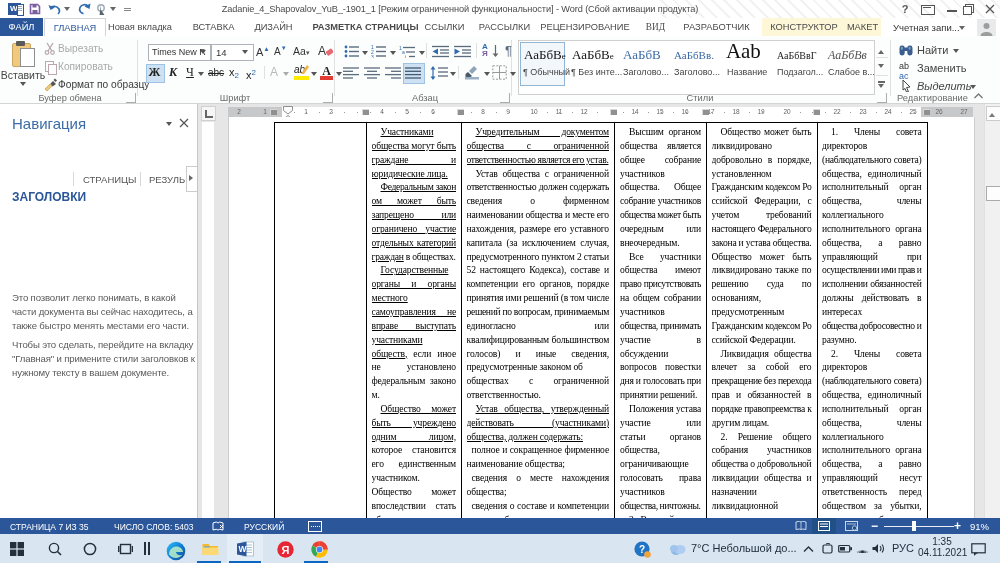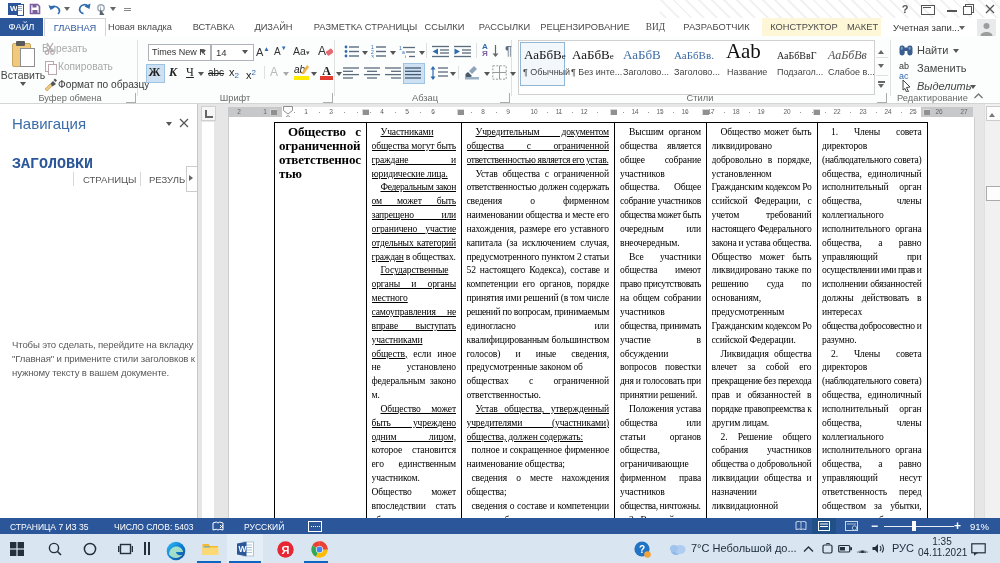--- a/index.html
+++ b/index.html
@@ -50,40 +50,41 @@
     </svg>
 
   <svg class="abs" style="left:95px;top:3px" width="12" height="12">
       <circle cx="6" cy="5" r="3.2" fill="none" stroke="#9aa7b5" stroke-width="1.4"></circle>
       <path d="M6 2 v5 l3.5 5 h-5 z" fill="#5a6470"></path>
     </svg>
   <div class="abs" style="left:110px;top:7px;width:0;height:0;border:3px solid transparent;border-top:4px solid #666;"></div>
   <div class="abs" style="left:124px;top:8px;width:7px;height:1px;background:#888;"></div>
   <div class="abs" style="left:124px;top:10px;width:7px;height:1px;background:#888;"></div>
 
+  <div class="abs" style="left:210px;top:4px;width:500px;height:13px;font-size:9.2px;letter-spacing:-0.1px;color:#4a4a4a;text-align:center;white-space:nowrap;">Zadanie_4_Shapovalov_YuB_-1901_1 [Режим ограниченной функциональности] - Word (Сбой активации продукта)</div>
 
 
   <div class="abs" style="left:898px;top:2px;width:14px;height:14px;color:#555;font-size:11px;font-weight:bold;text-align:center;line-height:14px;">?</div>
   <div class="abs" style="left:921px;top:5px;width:12px;height:8px;border:1px solid #555;"></div>
   <div class="abs" style="left:923px;top:7px;width:8px;height:1px;background:#555;"></div>
   <div class="abs" style="left:947px;top:10px;width:10px;height:2px;background:#555;"></div>
   <div class="abs" style="left:965px;top:4px;width:7px;height:7px;border:1px solid #555;background:#fff;"></div>
   <div class="abs" style="left:963px;top:6px;width:7px;height:7px;border:1px solid #555;background:#fff;"></div>
   <svg class="abs" style="left:984px;top:3px" width="12" height="12">
       <path d="M2 2 L10 10 M10 2 L2 10" stroke="#555" stroke-width="1.3"></path>
     </svg>
 </div>
 <div class="abs" id="tabrow">
   <div class="abs" style="left:762px;top:0;width:119px;height:18px;background:#fdf6d7;"></div>
   <div class="abs tab" style="left:0;width:43px;background:#2b579a;color:#fff;">ФАЙЛ</div>
   <div class="abs tab" style="left:44px;width:60px;background:#fff;border:1px solid #d4d4d4;border-bottom:none;color:#2b579a;top:0px;height:18px;">ГЛАВНАЯ</div>
   <div class="abs tab" style="left:105px;width:70px;">Новая вкладка</div>
   <div class="abs tab" style="left:183px;width:61px;">ВСТАВКА</div>
   <div class="abs tab" style="left:246px;width:55px;">ДИЗАЙН</div>
-  <div class="abs tab" style="left:308px;width:115px;">РАЗМЕТКА СТРАНИЦЫ</div>
+  <div class="abs tab" style="left:308px;width:115px;font-weight:bold;">РАЗМЕТКА СТРАНИЦЫ</div>
   <div class="abs tab" style="left:419px;width:51px;">ССЫЛКИ</div>
   <div class="abs tab" style="left:477px;width:55px;">РАССЫЛКИ</div>
   <div class="abs tab" style="left:539px;width:92px;">РЕЦЕНЗИРОВАНИЕ</div>
   <div class="abs tab" style="left:638px;width:35px;font-family:Liberation Serif, serif;">ВИД</div>
   <div class="abs tab" style="left:679px;width:75px;">РАЗРАБОТЧИК</div>
   <div class="abs tab" style="left:764px;width:80px;">КОНСТРУКТОР</div>
   <div class="abs tab" style="left:843px;width:39px;">МАКЕТ</div>
   <div class="abs tab" style="left:891px;width:70px;text-align:left;padding-left:2px;color:#333;font-size:9.5px;">Учетная запи...</div>
   <div class="abs" style="left:959px;top:8px;width:0;height:0;border:3px solid transparent;border-top:4px solid #666;"></div>
   <div class="abs" style="left:977px;top:1px;width:19px;height:17px;background:#e8eaeb;"></div>
@@ -103,21 +104,21 @@
     <div class="abs" style="left:4px;top:0;width:9px;height:5px;background:#5a5a5a;border-radius:1px;"></div>
     <div class="abs" style="left:8px;top:7px;width:13px;height:17px;background:#fff;border:1px solid #8e8e8e;"></div>
   </div>
   <div class="abs ui" style="left:0px;top:33px;width:46px;text-align:center;font-size:10.5px;">Вставить</div>
   <div class="abs" style="left:20px;top:46px;width:0;height:0;border:3px solid transparent;border-top:4px solid #555;"></div>
   <svg class="abs" style="left:44px;top:6px" width="13" height="13">
       <path d="M3 1 L8 9 M9 1 L4 9" stroke="#b7a9ad" stroke-width="1.3"></path>
       <circle cx="3" cy="10.5" r="1.8" fill="none" stroke="#b7a9ad" stroke-width="1.2"></circle>
       <circle cx="8.5" cy="10.5" r="1.8" fill="none" stroke="#b7a9ad" stroke-width="1.2"></circle>
     </svg>
-  <div class="abs ui" style="left:42px;top:7px;color:#a9a9a9;font-size:10.2px;">Вырезать</div>
+  <div class="abs ui" style="left:58px;top:7px;color:#a9a9a9;font-size:10.2px;">Вырезать</div>
   <div class="abs" style="left:45px;top:25px;width:7px;height:9px;background:#fff;border:1px solid #b9a7ad;"></div>
   <div class="abs" style="left:48px;top:28px;width:7px;height:9px;background:#fff;border:1px solid #b9a7ad;"></div>
   <div class="abs ui" style="left:58px;top:25px;color:#a9a9a9;font-size:10.2px;">Копировать</div>
   <svg class="abs" style="left:44px;top:42px" width="14" height="14">
       <path d="M1 11 L6 6 L8 8 L3 13 Z" fill="#eec97e" stroke="#caa55e" stroke-width="0.8"></path>
       <path d="M6.5 5.5 L9 3 L12 6 L8.5 8.5 Z" fill="#555"></path>
       <path d="M9.5 2 l1.5 -1.5 l2 2 L11.5 4 Z" fill="#555"></path>
     </svg>
   <div class="abs ui" style="left:58px;top:43px;color:#3b3b3b;font-size:10.2px;">Формат по образцу</div>
   <div class="abs glabel" style="left:20px;width:100px;">Буфер обмена</div>
@@ -333,27 +334,28 @@
     </svg>
 </div>
 <div class="abs" id="workarea">
 
   <div class="abs" style="left:0;top:0;width:197px;height:414px;background:#fff;border-right:1px solid #c6c6c6;overflow:hidden;">
     <div class="abs" style="left:12px;top:11px;font-size:15px;color:#3c6da8;font-weight:400;">Навигация</div>
     <div class="abs" style="left:166px;top:18px;width:0;height:0;border:3.5px solid transparent;border-top:4.5px solid #555;"></div>
     <svg class="abs" style="left:179px;top:14px" width="10" height="10">
         <path d="M1 1 L9 9 M9 1 L1 9" stroke="#555" stroke-width="1.2"></path>
       </svg>
-    <div class="abs" style="left:12px;top:52px;font-size:15px;font-weight:bold;color:#2b579a;font-family:Liberation Mono, monospace;">ЗАГОЛОВКИ</div>
+    <div class="abs" style="left:12px;top:86px;font-size:12px;font-weight:bold;color:#2b579a;">ЗАГОЛОВКИ</div>
     <div class="abs" style="left:73px;top:68px;width:1px;height:14px;background:#d8d8d8;"></div>
     <div class="abs" style="left:83px;top:70px;font-size:9.5px;color:#555;">СТРАНИЦЫ</div>
     <div class="abs" style="left:140px;top:68px;width:1px;height:14px;background:#d8d8d8;"></div>
     <div class="abs" style="left:149px;top:70px;font-size:9.5px;color:#555;">РЕЗУЛЬ</div>
     <div class="abs" style="left:186px;top:62px;width:11px;height:24px;border:1px solid #ccc;background:#fff;"></div>
     <div class="abs" style="left:189px;top:71px;width:0;height:0;border:3px solid transparent;border-left:4px solid #666;"></div>
+    <div class="abs" style="left:12px;top:187px;width:190px;font-size:9.6px;letter-spacing:-0.15px;line-height:13.9px;color:#595959;white-space:nowrap;">Это позволит легко понимать, в какой<br>части документа вы сейчас находитесь, а<br>также быстро менять местами его части.</div>
     <div class="abs" style="left:12px;top:234px;width:190px;font-size:9.6px;letter-spacing:-0.15px;line-height:13.9px;color:#595959;white-space:nowrap;">Чтобы это сделать, перейдите на вкладку<br>"Главная" и примените стили заголовков к<br>нужному тексту в вашем документе.</div>
   </div>
 
   <div class="abs" style="left:201px;top:2px;width:13px;height:13px;background:#f6f6f6;border:1px solid #d0d0d0;">
     <div class="abs" style="left:3px;top:3px;width:6px;height:6px;border-left:2px solid #666;border-bottom:2px solid #666;"></div>
   </div>
 
   <div class="abs" style="left:228px;top:3px;width:745px;height:10px;background:#c6c8ca;"></div>
   <div class="abs" style="left:282px;top:3px;width:639px;height:10px;background:#fff;"></div>
   <div class="abs" style="left:282px;top:7.5px;width:639px;height:1.5px;background:repeating-linear-gradient(90deg,transparent 0 11.8px,#9a9a9a 11.8px 12.65px);"></div>
@@ -401,26 +403,20 @@
 
   <div class="abs" style="left:228px;top:13px;width:745px;height:401px;background:#fff;border-left:1px solid #cdcdcd;border-right:1px solid #cdcdcd;"></div>
 
   <div class="abs" style="left:274px;top:18px;width:652px;height:396px;border:1px solid #000;border-bottom:none;"></div>
   <div class="abs" style="left:366px;top:18px;width:1px;height:396px;background:#000;"></div>
   <div class="abs" style="left:461px;top:18px;width:1px;height:396px;background:#000;"></div>
   <div class="abs" style="left:614px;top:18px;width:1px;height:396px;background:#000;"></div>
   <div class="abs" style="left:706px;top:18px;width:1px;height:396px;background:#000;"></div>
   <div class="abs" style="left:817px;top:18px;width:1px;height:396px;background:#000;"></div>
 
-  <div class="cell" id="c1" style="left:279px;top:21px;width:82px;height:393px;font-size:13px;line-height:13.85px;font-weight:bold;">
-    <div class="lj" style="padding-left:9px">Общество с</div>
-    <div class="lj">ограниченной</div>
-    <div class="lj" style="letter-spacing:-0.19px">ответственнос</div>
-    <div class="ll">тью</div>
-  </div>
   <div class="cell" id="c2" style="left:371.5px;top:21px;width:84.5px;height:393px;">
     <div class="lj" style="padding-left:9px"><u>Участниками</u></div>
     <div class="lj"><u>общества могут быть</u></div>
     <div class="lj"><u>граждане и</u></div>
     <div class="ll"><u>юридические лица.</u></div>
     <div class="lj" style="padding-left:9px;letter-spacing:-0.36px"><u>Федеральным закон</u></div>
     <div class="lj"><u>ом может быть</u></div>
     <div class="lj"><u>запрещено или</u></div>
     <div class="lj"><u>ограничено участие</u></div>
     <div class="lj"><u>отдельных категорий</u></div>
@@ -460,21 +456,21 @@
     <div class="lj">компетенции его органов, порядке</div>
     <div class="lj" style="letter-spacing:-0.19px">принятия ими решений (в том числе</div>
     <div class="lj" style="letter-spacing:-0.34px">решений по вопросам, принимаемым</div>
     <div class="lj">единогласно или</div>
     <div class="lj" style="letter-spacing:-0.21px">квалифицированным большинством</div>
     <div class="lj">голосов) и иные сведения,</div>
     <div class="ll">предусмотренные законом об</div>
     <div class="lj">обществах с ограниченной</div>
     <div class="ll">ответственностью.</div>
     <div class="lj" style="padding-left:9px"><u>Устав общества, утвержденный</u></div>
-    <div class="lj"><u>учредителями (участниками)</u></div>
+    <div class="lj"><u>действовать (участниками)</u></div>
     <div class="ll"><u>общества, должен содержать:</u></div>
     <div class="lj" style="padding-left:5px">полное и сокращенное фирменное</div>
     <div class="ll">наименование общества;</div>
     <div class="lj" style="padding-left:5px">сведения о месте нахождения</div>
     <div class="ll">общества;</div>
     <div class="lj" style="padding-left:5px">сведения о составе и компетенции</div>
     <div class="ll">органов общества;</div>
   </div>
   <div class="cell" id="c4" style="left:620px;top:21px;width:81px;height:393px;">
     <div class="lj" style="padding-left:9px">Высшим органом</div>
@@ -491,25 +487,25 @@
     <div class="lj" style="letter-spacing:-0.41px">право присутствовать</div>
     <div class="lj">на общем собрании</div>
     <div class="lj">участников</div>
     <div class="lj" style="letter-spacing:-0.35px">общества, принимать</div>
     <div class="lj">участие в</div>
     <div class="lj">обсуждении</div>
     <div class="lj">вопросов повестки</div>
     <div class="lj" style="letter-spacing:-0.26px">дня и голосовать при</div>
     <div class="ll">принятии решений.</div>
     <div class="lj" style="padding-left:9px;letter-spacing:-0.21px">Положения устава</div>
-    <div class="lj">общества или</div>
+    <div class="lj">участие или</div>
     <div class="lj">статьи органов</div>
     <div class="lj">общества,</div>
     <div class="lj">ограничивающие</div>
-    <div class="lj">фирменном права</div>
+    <div class="lj">голосовать права</div>
     <div class="lj">участников</div>
     <div class="ll" style="letter-spacing:-0.38px">общества, ничтожны.</div>
     <div class="lj" style="padding-left:9px">2. Высший орган</div>
   </div>
   <div class="cell" id="c5" style="left:711.5px;top:21px;width:100px;height:393px;">
     <div class="lj" style="padding-left:9px">Общество может быть</div>
     <div class="lj">ликвидировано</div>
     <div class="lj">добровольно в порядке,</div>
     <div class="lj">установленном</div>
     <div class="lj" style="letter-spacing:-0.31px">Гражданским кодексом Ро</div>

